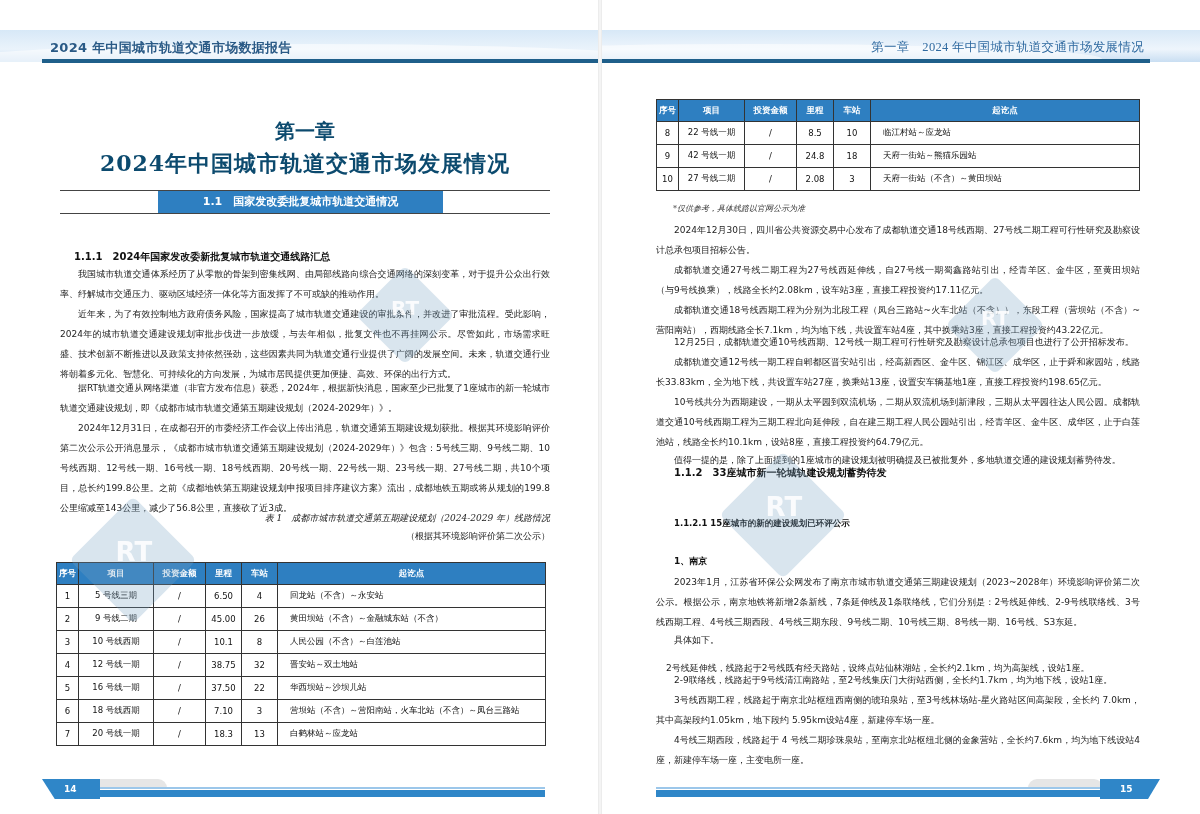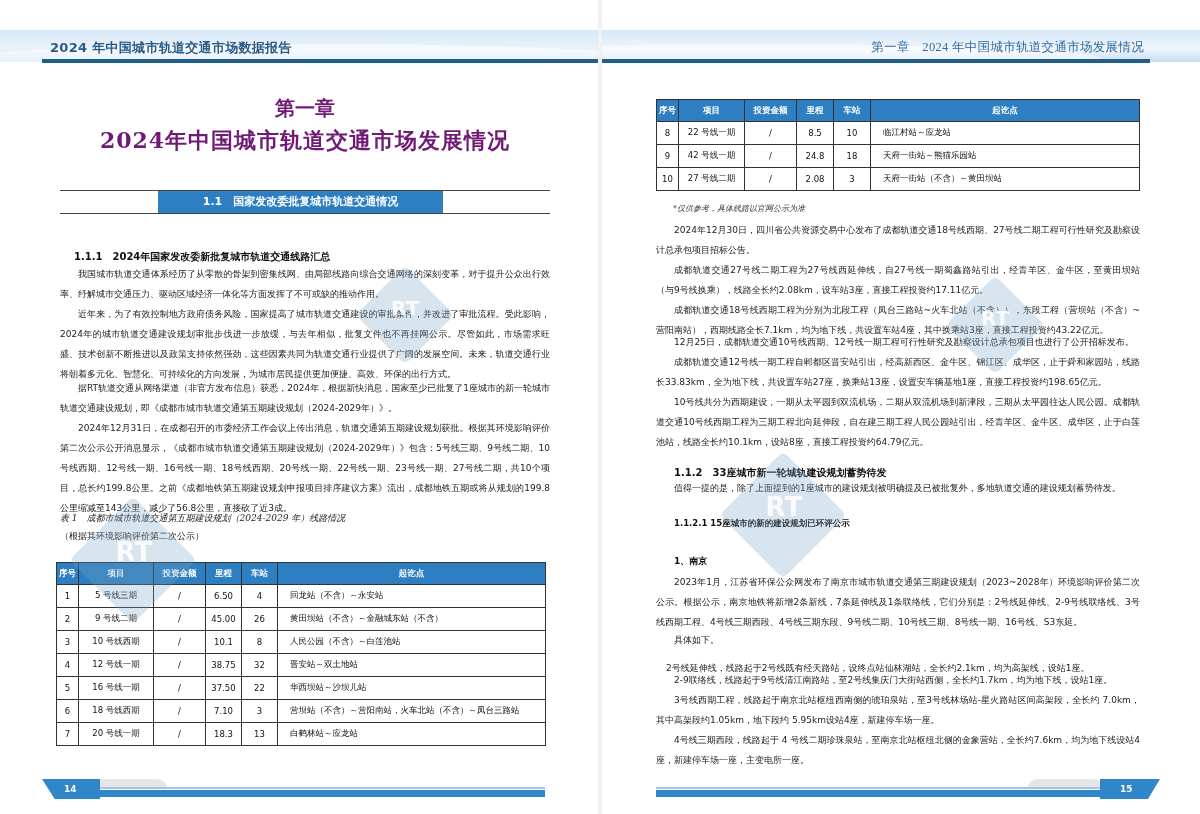--- a/index.html
+++ b/index.html
@@ -19,36 +19,36 @@
   .hdr .swoosh { position: absolute; left: -40px; top: 14px; width: 700px; height: 30px;
     border-radius: 50%; background: rgba(255,255,255,0.55); }
   .hdr-bar { position: absolute; top: 59px; height: 4px; background: #1f5f8a; }
   .hdr-bar-left { left: 42px; width: 556px; }
   .hdr-bar-right { left: 602px; width: 548px; }
   .hdr-title { position: absolute; top: 9px; font-size: 13px; font-weight: bold; color: #2a5a86; letter-spacing: 0.3px; white-space: nowrap; }
   .hdr-left .hdr-title { left: 50px; }
   .hdr-right .hdr-title { right: 56px; font-weight: normal; color: #2f6aa0; font-size: 12.5px; }
 
   
-  .chapter { position: absolute; left: 60px; width: 490px; text-align: center; color: #701a75;
-             font-family: "DejaVu Serif", "Liberation Serif", serif; font-weight: bold; }
+  .chapter { position: absolute; left: 60px; width: 490px; text-align: center; color: #0c4a6e;
+             font-family: "DejaVu Serif", "Liberation Serif", serif; font-weight: bold; margin-top: 23px; }
   .chapter-no { top: 95px; font-size: 20px; }
   .chapter-name { top: 126px; font-size: 22px; letter-spacing: 1px; }
 
   .sec-rule { position: absolute; left: 60px; width: 490px; height: 1px; background: #444; }
   .sec-band { position: absolute; left: 158px; top: 191px; width: 285px; height: 22px;
               background: #2e7fc1; color: #fff; font-size: 11px; font-weight: bold;
               text-align: center; line-height: 22px; }
 
   
   .h3 { position: absolute; font-size: 10px; font-weight: bold; color: #111; white-space: nowrap; }
   .para { position: absolute; font-size: 9px; line-height: 20px; color: #222; text-indent: 2em; text-align: justify; }
   .para.noindent { text-indent: 0; }
 
-  .caption { position: absolute; left: 60px; width: 490px; text-align: left; font-size: 9px; color: #222;
+  .caption { position: absolute; left: 60px; width: 490px; text-align: right; font-size: 9px; color: #222;
              font-family: "DejaVu Serif", "Liberation Serif", serif; font-style: italic; }
 
   
   table.rt { position: absolute; border-collapse: collapse; font-size: 8.5px; color: #111; }
   table.rt th { background: #2e7fc1; color: #fff; font-weight: bold; height: 22px; border: 1.5px solid #333; text-align: center; }
   table.rt td { border: 1.5px solid #333; height: 23px; text-align: center; background: #fff; }
   table.rt td.route { text-align: left; padding-left: 12px; }
 
   .note { position: absolute; left: 673px; top: 203px; font-size: 8px; font-style: italic; color: #333;
           font-family: "DejaVu Serif", "Liberation Serif", serif; }
@@ -240,21 +240,21 @@
   <div class="note">*仅供参考，具体线路以官网公示为准</div>
 
   <p class="para" style="left:656px; top:220px; width:484px;">2024年12月30日，四川省公共资源交易中心发布了成都轨道交通18号线西期、27号线二期工程可行性研究及勘察设计总承包项目招标公告。</p>
   <p class="para" style="left:656px; top:260px; width:484px;">成都轨道交通27号线二期工程为27号线西延伸线，自27号线一期蜀鑫路站引出，经青羊区、金牛区，至黄田坝站（与9号线换乘），线路全长约2.08km，设车站3座，直接工程投资约17.11亿元。</p>
   <p class="para" style="left:656px; top:300px; width:484px;">成都轨道交通18号线西期工程为分别为北段工程（凤台三路站~火车北站（不含）），东段工程（营坝站（不含）~营阳南站），西期线路全长7.1km，均为地下线，共设置车站4座，其中换乘站3座，直接工程投资约43.22亿元。</p>
   <p class="para" style="left:656px; top:332px; width:484px;">12月25日，成都轨道交通10号线西期、12号线一期工程可行性研究及勘察设计总承包项目也进行了公开招标发布。</p>
   <p class="para" style="left:656px; top:352px; width:484px;">成都轨道交通12号线一期工程自郫都区晋安站引出，经高新西区、金牛区、锦江区、成华区，止于舜和家园站，线路长33.83km，全为地下线，共设置车站27座，换乘站13座，设置安车辆基地1座，直接工程投资约198.65亿元。</p>
   <p class="para" style="left:656px; top:392px; width:484px;">10号线共分为西期建设，一期从太平园到双流机场，二期从双流机场到新津段，三期从太平园往达人民公园。成都轨道交通10号线西期工程为三期工程北向延伸段，自在建三期工程人民公园站引出，经青羊区、金牛区、成华区，止于白莲池站，线路全长约10.1km，设站8座，直接工程投资约64.79亿元。</p>
 
   <div class="h3" style="left:674px; top:466px;">1.1.2　33座城市新一轮城轨建设规划蓄势待发</div>
-  <p class="para noindent" style="left:674px; top:478px; width:470px;">值得一提的是，除了上面提到的1座城市的建设规划被明确提及已被批复外，多地轨道交通的建设规划蓄势待发。</p>
+  <p class="para noindent" style="left:674px; top:450px; width:470px;">值得一提的是，除了上面提到的1座城市的建设规划被明确提及已被批复外，多地轨道交通的建设规划蓄势待发。</p>
 
   <div class="h3" style="left:674px; top:518px; font-size:8.5px;">1.1.2.1 15座城市的新的建设规划已环评公示</div>
   <div class="h3" style="left:674px; top:555px; font-size:9px;">1、南京</div>
 
   <p class="para" style="left:656px; top:572px; width:484px;">2023年1月，江苏省环保公众网发布了南京市城市轨道交通第三期建设规划（2023~2028年）环境影响评价第二次公示。根据公示，南京地铁将新增2条新线，7条延伸线及1条联络线，它们分别是：2号线延伸线、2-9号线联络线、3号线西期工程、4号线三期西段、4号线三期东段、9号线二期、10号线三期、8号线一期、16号线、S3东延。</p>
   <p class="para" style="left:656px; top:630px; width:484px;">具体如下。</p>
   <p class="para" style="left:648px; top:650px; width:484px;margin-top:8px;">2号线延伸线，线路起于2号线既有经天路站，设终点站仙林湖站，全长约2.1km，均为高架线，设站1座。</p>
   <p class="para" style="left:656px; top:670px; width:484px;">2-9联络线，线路起于9号线清江南路站，至2号线集庆门大街站西侧，全长约1.7km，均为地下线，设站1座。</p>
   <p class="para" style="left:656px; top:690px; width:484px;">3号线西期工程，线路起于南京北站枢纽西南侧的琥珀泉站，至3号线林场站-星火路站区间高架段，全长约 7.0km，其中高架段约1.05km，地下段约 5.95km设站4座，新建停车场一座。</p>
   <p class="para" style="left:656px; top:730px; width:484px;">4号线三期西段，线路起于 4 号线二期珍珠泉站，至南京北站枢纽北侧的金象营站，全长约7.6km，均为地下线设站4座，新建停车场一座，主变电所一座。</p>

